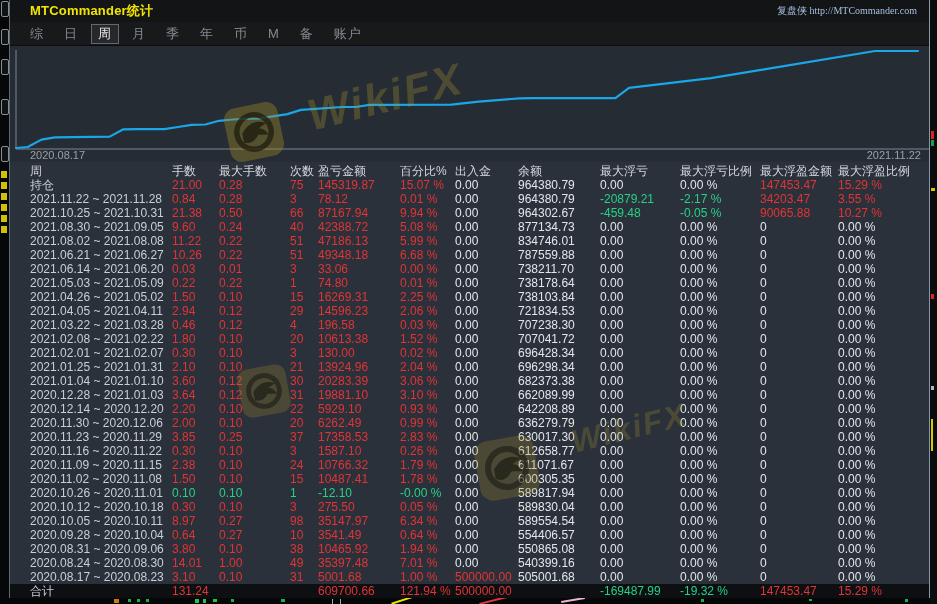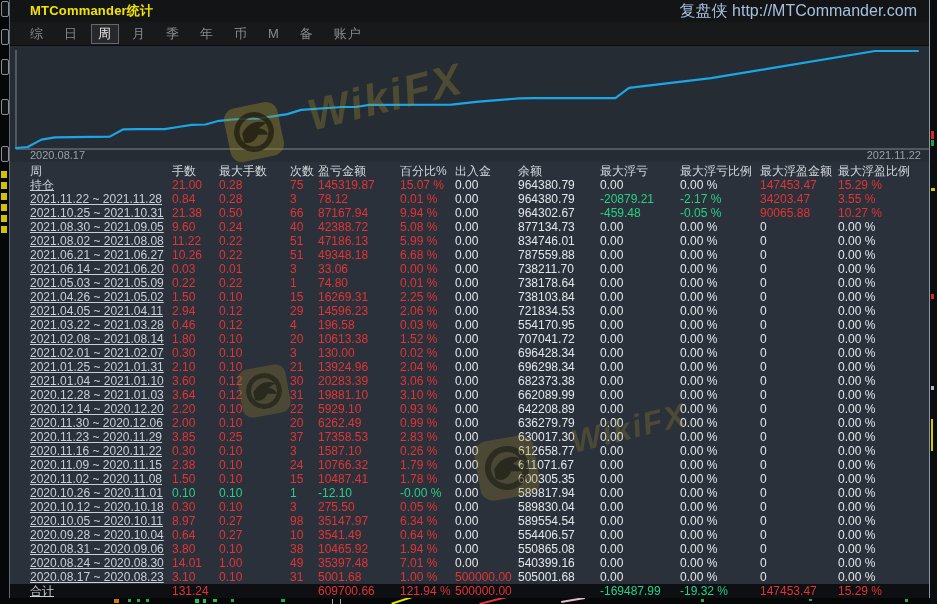--- a/index.html
+++ b/index.html
@@ -19,21 +19,21 @@
   .bs-mark{position:absolute;top:1px;}
 
   
   .window{
     position:absolute;left:9px;top:0;width:921px;height:598px;box-sizing:border-box;
     background:#f9a8d4;border-left:1px solid #5a6a79;border-right:1px solid #8597a9;
   }
   .titlebar{height:22px;display:flex;justify-content:space-between;align-items:center;
     padding:0 12px 0 20px;background:#131415;}
   .title{color:#f2e400;font-weight:bold;font-size:13px;letter-spacing:.2px;}
-  .brand{color:#a6c0e0;font-size:16px;cursor:pointer;}
+  .brand{color:#a6c0e0;font-size:10px;cursor:pointer;font-family:Liberation Serif, serif;}
   .menubar{height:23px;display:flex;align-items:center;padding-left:10px;background:#18191b;}
   .menu-item{color:#85898e;font-size:13px;margin:0 3px;padding:1px 7px;letter-spacing:1px;cursor:default;}
   .menu-item.active{color:#e9e9e9;background:#26282c;border:1px solid #64686e;padding:0 6px;}
 
   
   .chart{position:relative;height:116px;background:#262c34;border-top:1px solid #0b0c0e;}
   .chart svg.plot{position:absolute;left:0;top:0;}
   .xlabel{position:absolute;top:103px;color:#99a1aa;font-size:11px;}
   .xlabel.left{left:20px;}
   .xlabel.right{right:8px;}
@@ -43,21 +43,21 @@
   .wm-text{position:absolute;pointer-events:none;font-weight:bold;font-style:italic;
     color:rgba(170,148,42,.30);transform:rotate(-14deg);letter-spacing:2px;}
 
   
   .table{position:relative;height:437px;background:#2b313b;padding-top:2px;box-sizing:border-box;}
   .trow{display:grid;
     grid-template-columns:142px 47px 71px 28px 82px 55px 63px 82px 80px 80px 78px 1fr;
     padding-left:20px;height:14px;line-height:14px;font-size:12px;white-space:nowrap;}
   .trow span{overflow:hidden;}
   .thead{color:#d3d7db;}
-  .c-date{color:#c9cfd6;text-decoration:underline;}
+  .c-date{color:#c9cfd6;}
   .c-red{color:#e23434;}
   .c-green{color:#27d186;}
   .c-white{color:#e3e6e9;}
   .trow.total{background:#0d0f12;}
 </style>
 </head>
 <body>
 
 <div class="left-strip">
   <div class="lsbox" style="top:1px"></div>
@@ -266,28 +266,28 @@
         <span class="c-white">0.00 %</span>
       </div>
       <div class="trow">
         <span class="c-date">2021.03.22 ~ 2021.03.28</span>
         <span class="c-red">0.46</span>
         <span class="c-red">0.12</span>
         <span class="c-red">4</span>
         <span class="c-red">196.58</span>
         <span class="c-red">0.03 %</span>
         <span class="c-white">0.00</span>
-        <span class="c-white">554170.95</span>
-        <span class="c-white">0.00</span>
-        <span class="c-white">0.00 %</span>
-        <span class="c-white">0</span>
-        <span class="c-white">0.00 %</span>
-      </div>
-      <div class="trow">
-        <span class="c-date">2021.02.08 ~ 2021.08.14</span>
+        <span class="c-white">707238.30</span>
+        <span class="c-white">0.00</span>
+        <span class="c-white">0.00 %</span>
+        <span class="c-white">0</span>
+        <span class="c-white">0.00 %</span>
+      </div>
+      <div class="trow">
+        <span class="c-date">2021.02.08 ~ 2021.02.22</span>
         <span class="c-red">1.80</span>
         <span class="c-red">0.10</span>
         <span class="c-red">20</span>
         <span class="c-red">10613.38</span>
         <span class="c-red">1.52 %</span>
         <span class="c-white">0.00</span>
         <span class="c-white">707041.72</span>
         <span class="c-white">0.00</span>
         <span class="c-white">0.00 %</span>
         <span class="c-white">0</span>

